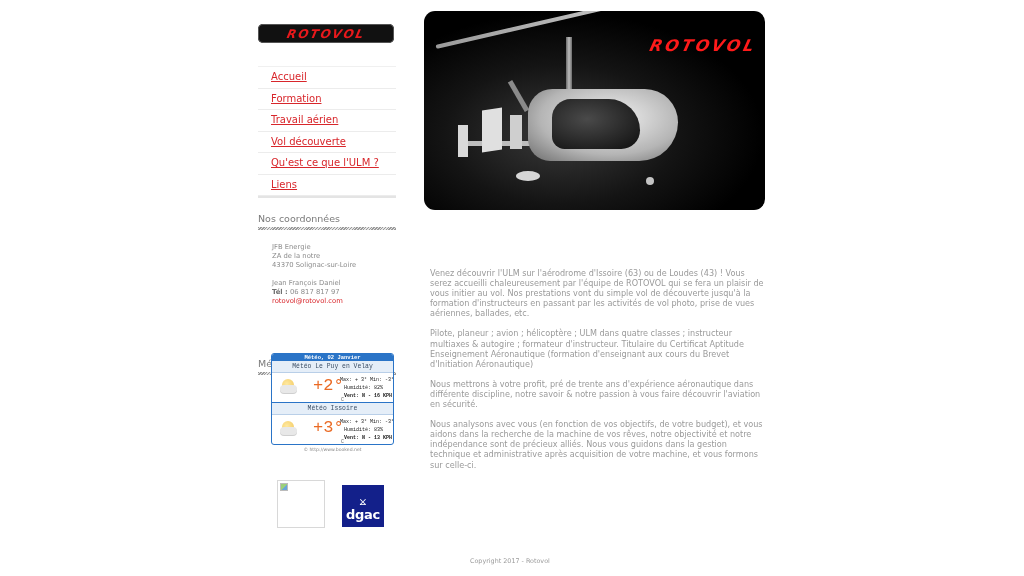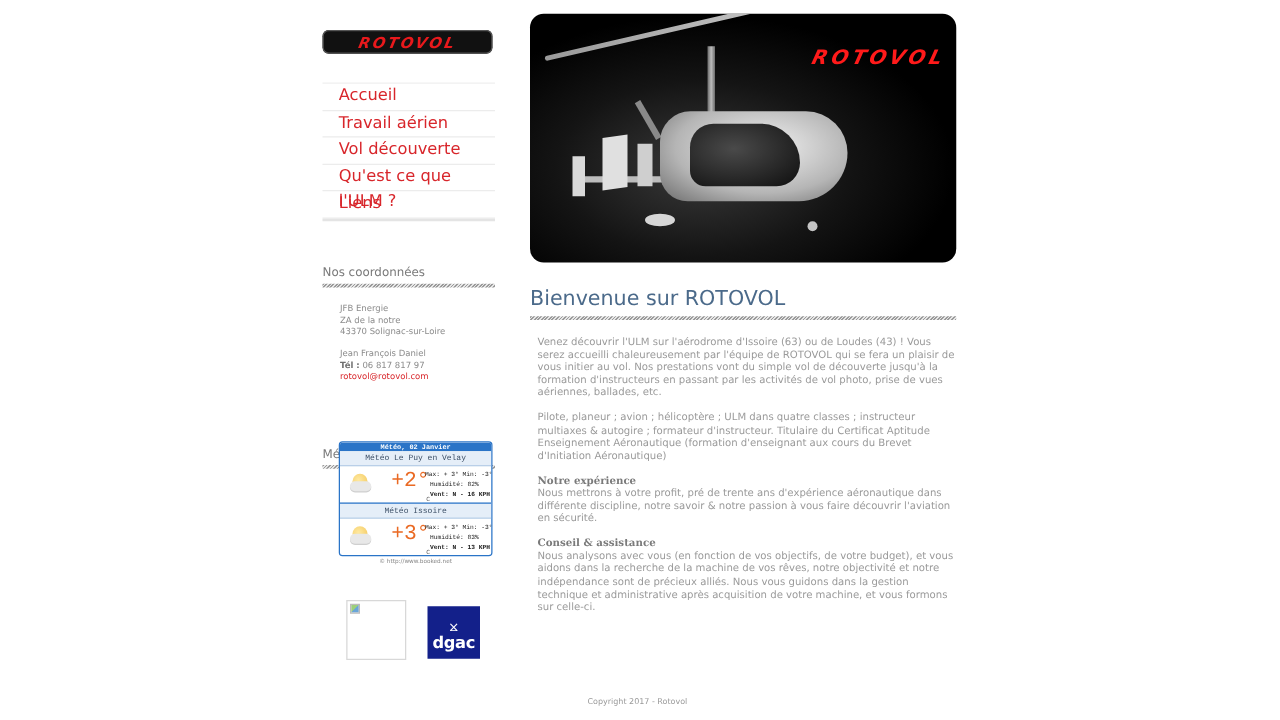--- a/index.html
+++ b/index.html
@@ -5,21 +5,21 @@
   html, body { margin: 0; padding: 0; background: #ffffff; }
   body { width: 1024px; height: 576px; position: relative; overflow: hidden; font-family: "DejaVu Sans", sans-serif; }
   .page { position: absolute; left: 0; top: 0; width: 1024px; height: 576px; }
 
   
   .sidebar { position: absolute; left: 258px; top: 0; width: 138px; }
   .logo { position: absolute; left: 0; top: 24px; width: 136px; height: 19px; background: #111; border-radius: 5px; box-shadow: 0 0 0 1px #555 inset; display: flex; align-items: center; justify-content: center; }
   .logo span { color: #e8191c; font-family: "DejaVu Sans", sans-serif; font-weight: bold; font-style: italic; font-size: 12px; letter-spacing: 2px; transform: skewX(-12deg); }
 
   .nav { position: absolute; left: 0; top: 66px; width: 138px; border-top: 1px solid #f0f0f0; }
-  .nav-item { height: 20.5px; line-height: 20.5px; border-bottom: 1px solid #ececec; padding-left: 13px; font-size: 13px; color: #d8262b; cursor: pointer; }
+  .nav-item { height: 20.5px; line-height: 20.5px; border-bottom: 1px solid #ececec; padding-left: 13px; font-size: 10px; color: #d8262b; cursor: pointer; text-decoration: underline; }
   .nav-end { height: 2px; background: #e4e4e4; }
 
   .side-heading { position: absolute; left: 0; font-size: 9.5px; color: #7a7a7a; width: 138px; }
   .side-heading .t { display: block; height: 13px; line-height: 13px; }
   .stripe { height: 3px; margin-top: 2px; background: repeating-linear-gradient(135deg, #9a9a9a 0 1px, #e6e6e6 1px 2px); }
 
   .contact { position: absolute; left: 14px; top: 243px; font-size: 6.8px; color: #8c8c8c; line-height: 9px; }
   .contact .gap { height: 9px; }
   .contact b { color: #6f6f6f; margin-top: 43px; }
   .contact a { color: #d8262b; text-decoration: none; }
@@ -74,20 +74,21 @@
 
 <div class="page">
 
   <div class="sidebar">
     <a class="logo">
         <span>ROTOVOL</span>
       </a>
 
     <nav class="nav">
       <div class="nav-item">Accueil</div>
+      <div class="nav-item">Formation</div>
       <div class="nav-item">Travail aérien</div>
       <div class="nav-item">Vol découverte</div>
       <div class="nav-item">Qu'est ce que l'ULM ?</div>
       <div class="nav-item">Liens</div>
       <div class="nav-end"></div>
     </nav>
 
     <div class="side-heading" style="top:212px;">
       <span class="t">Nos coordonnées</span>
       <div class="stripe"></div>
@@ -158,28 +159,22 @@
     <div class="fin1"></div>
     <div class="fin2"></div>
     <div class="fin3"></div>
     <div class="body-shell"></div>
     <div class="canopy"></div>
     <div class="wheel1"></div>
     <div class="wheel2"></div>
     <div class="hero-brand">ROTOVOL</div>
   </div>
 
-  <div class="main-title">
-    <span class="t">Bienvenue sur ROTOVOL</span>
-    <div class="stripe"></div>
-  </div>
 
   <div class="content">
     <p>Venez découvrir l'ULM sur l'aérodrome d'Issoire (63) ou de Loudes (43) ! Vous serez accueilli chaleureusement par l'équipe de ROTOVOL qui se fera un plaisir de vous initier au vol. Nos prestations vont du simple vol de découverte jusqu'à la formation d'instructeurs en passant par les activités de vol photo, prise de vues aériennes, ballades, etc.</p>
     <p>Pilote, planeur ; avion ; hélicoptère ; ULM dans quatre classes ; instructeur multiaxes &amp; autogire ; formateur d'instructeur. Titulaire du Certificat Aptitude Enseignement Aéronautique (formation d'enseignant aux cours du Brevet d'Initiation Aéronautique)</p>
-    <h4>Notre expérience</h4>
     <p>Nous mettrons à votre profit, pré de trente ans d'expérience aéronautique dans différente discipline, notre savoir &amp; notre passion à vous faire découvrir l'aviation en sécurité.</p>
-    <h4>Conseil &amp; assistance</h4>
     <p>Nous analysons avec vous (en fonction de vos objectifs, de votre budget), et vous aidons dans la recherche de la machine de vos rêves, notre objectivité et notre indépendance sont de précieux alliés. Nous vous guidons dans la gestion technique et administrative après acquisition de votre machine, et vous formons sur celle-ci.</p>
   </div>
 
   <div class="footer">Copyright 2017 - Rotovol</div>
 </div>
 
 </body></html>

